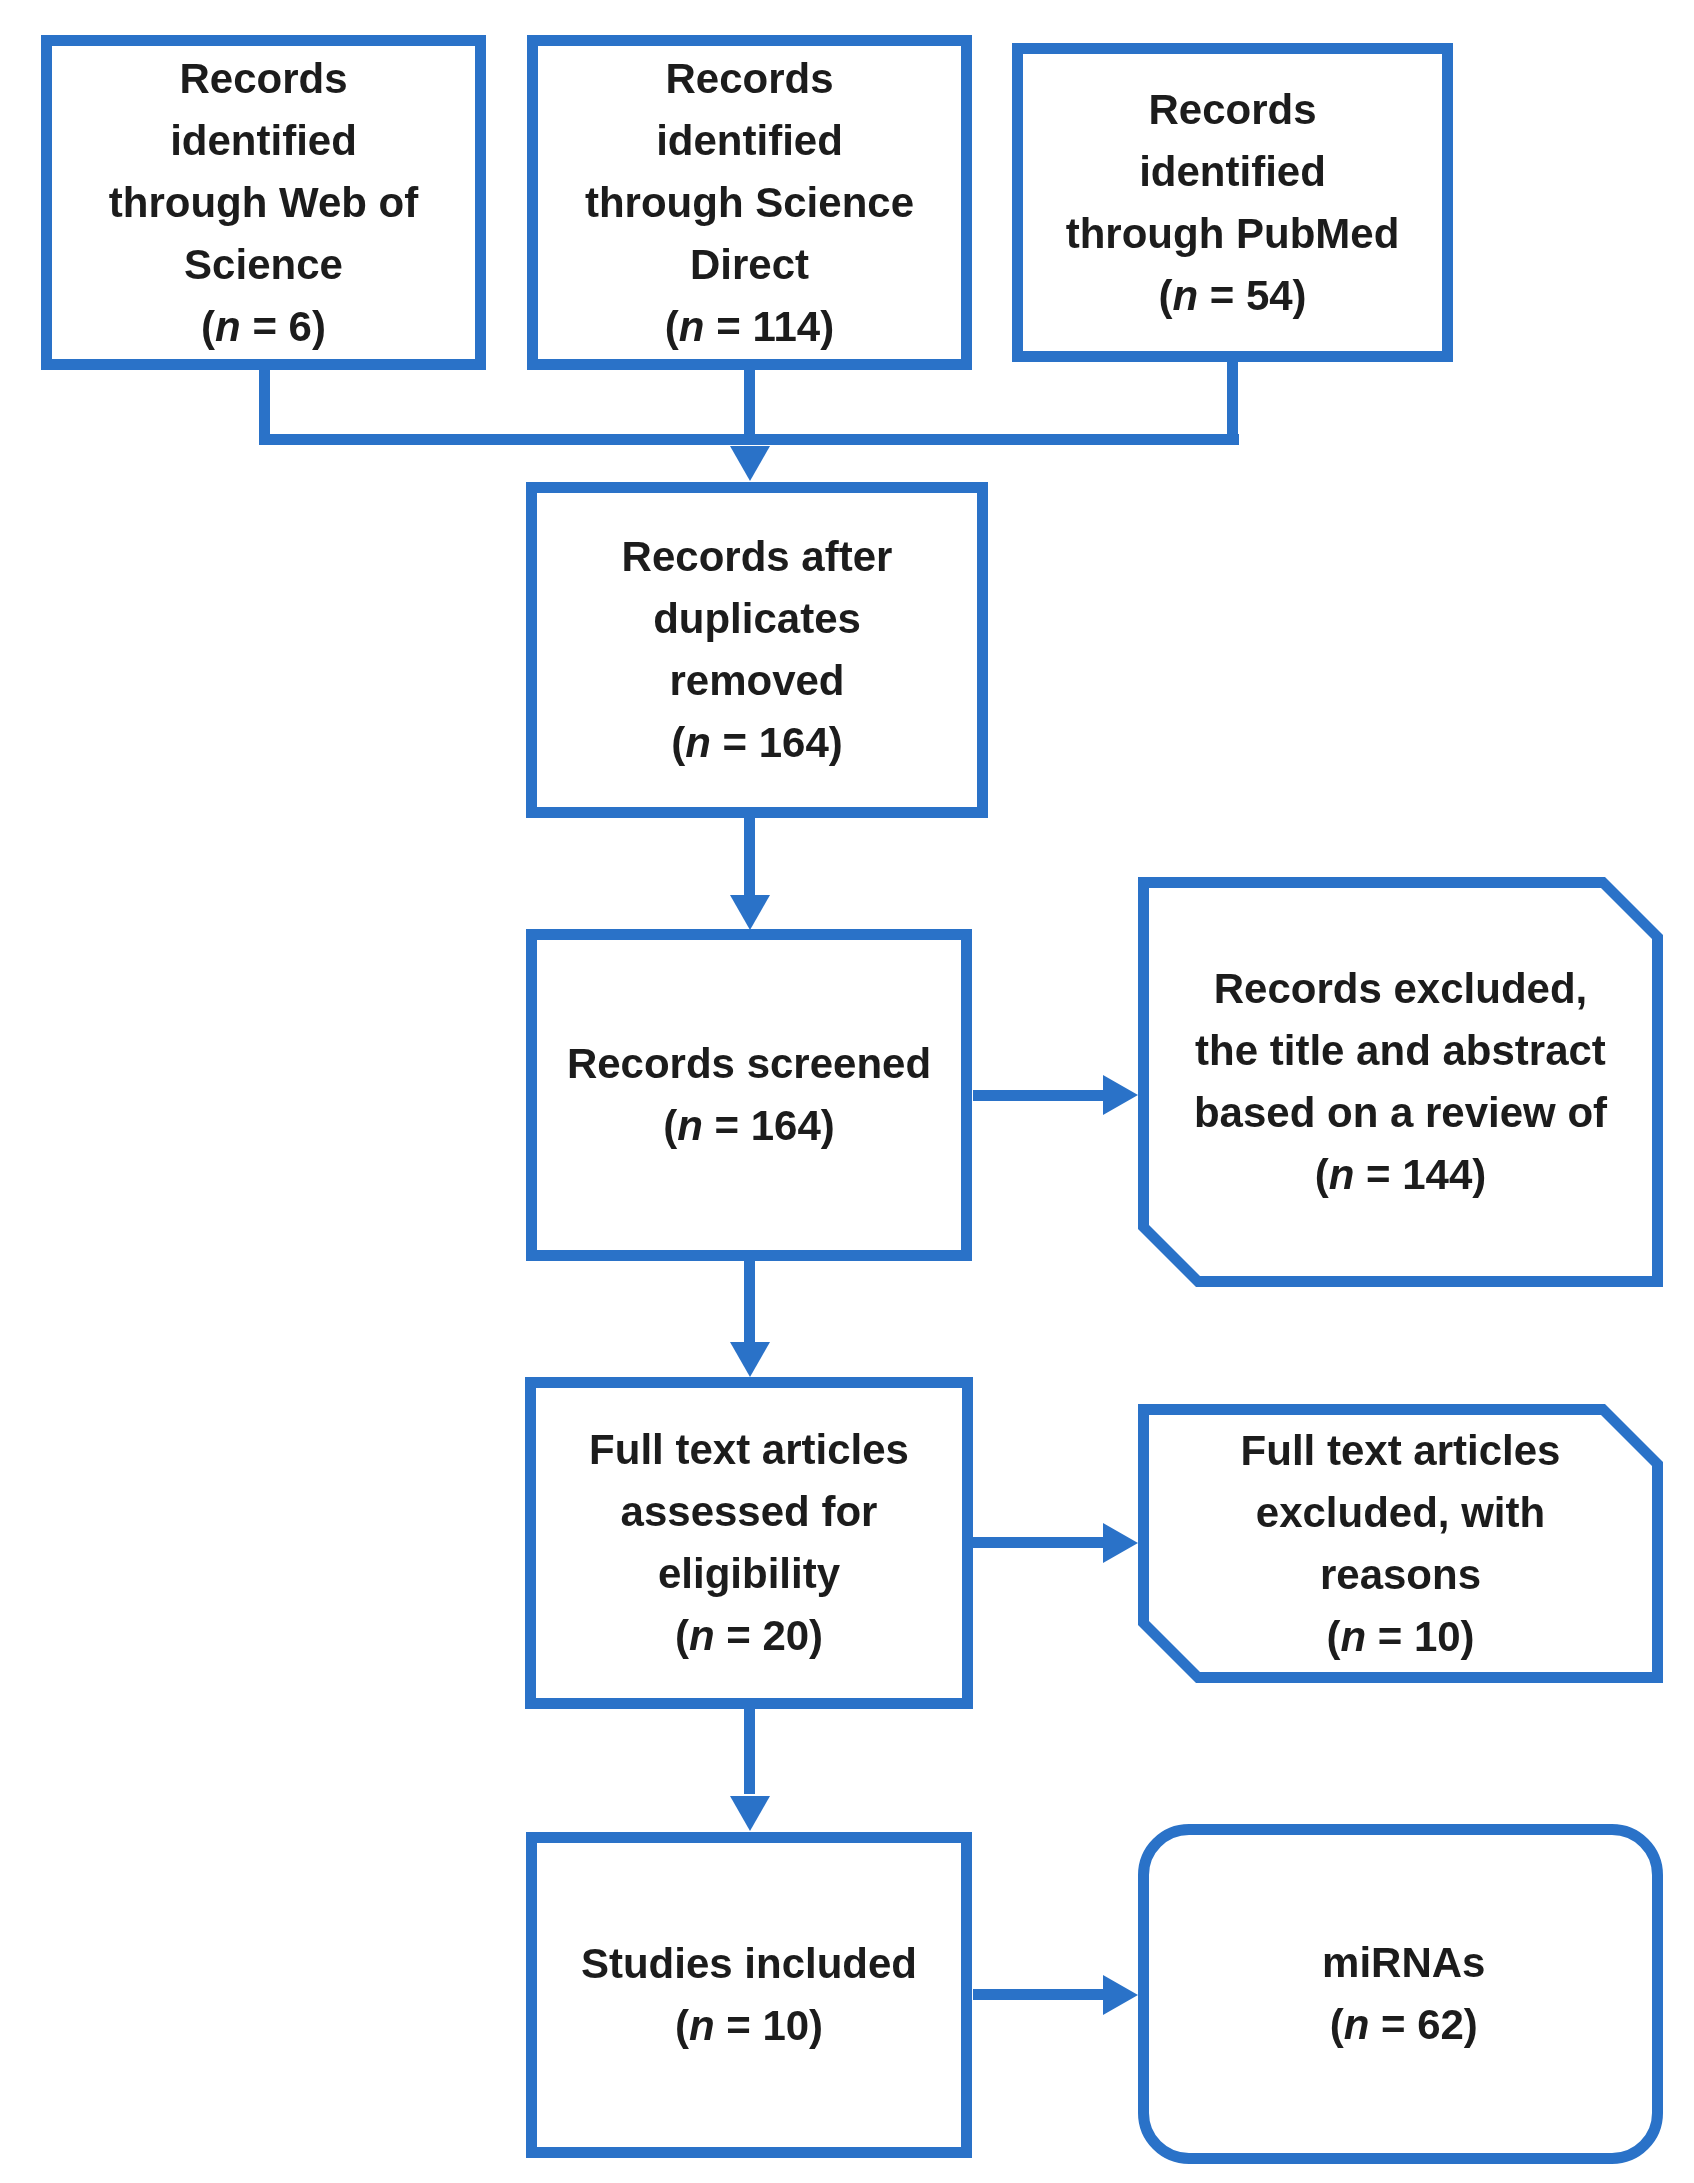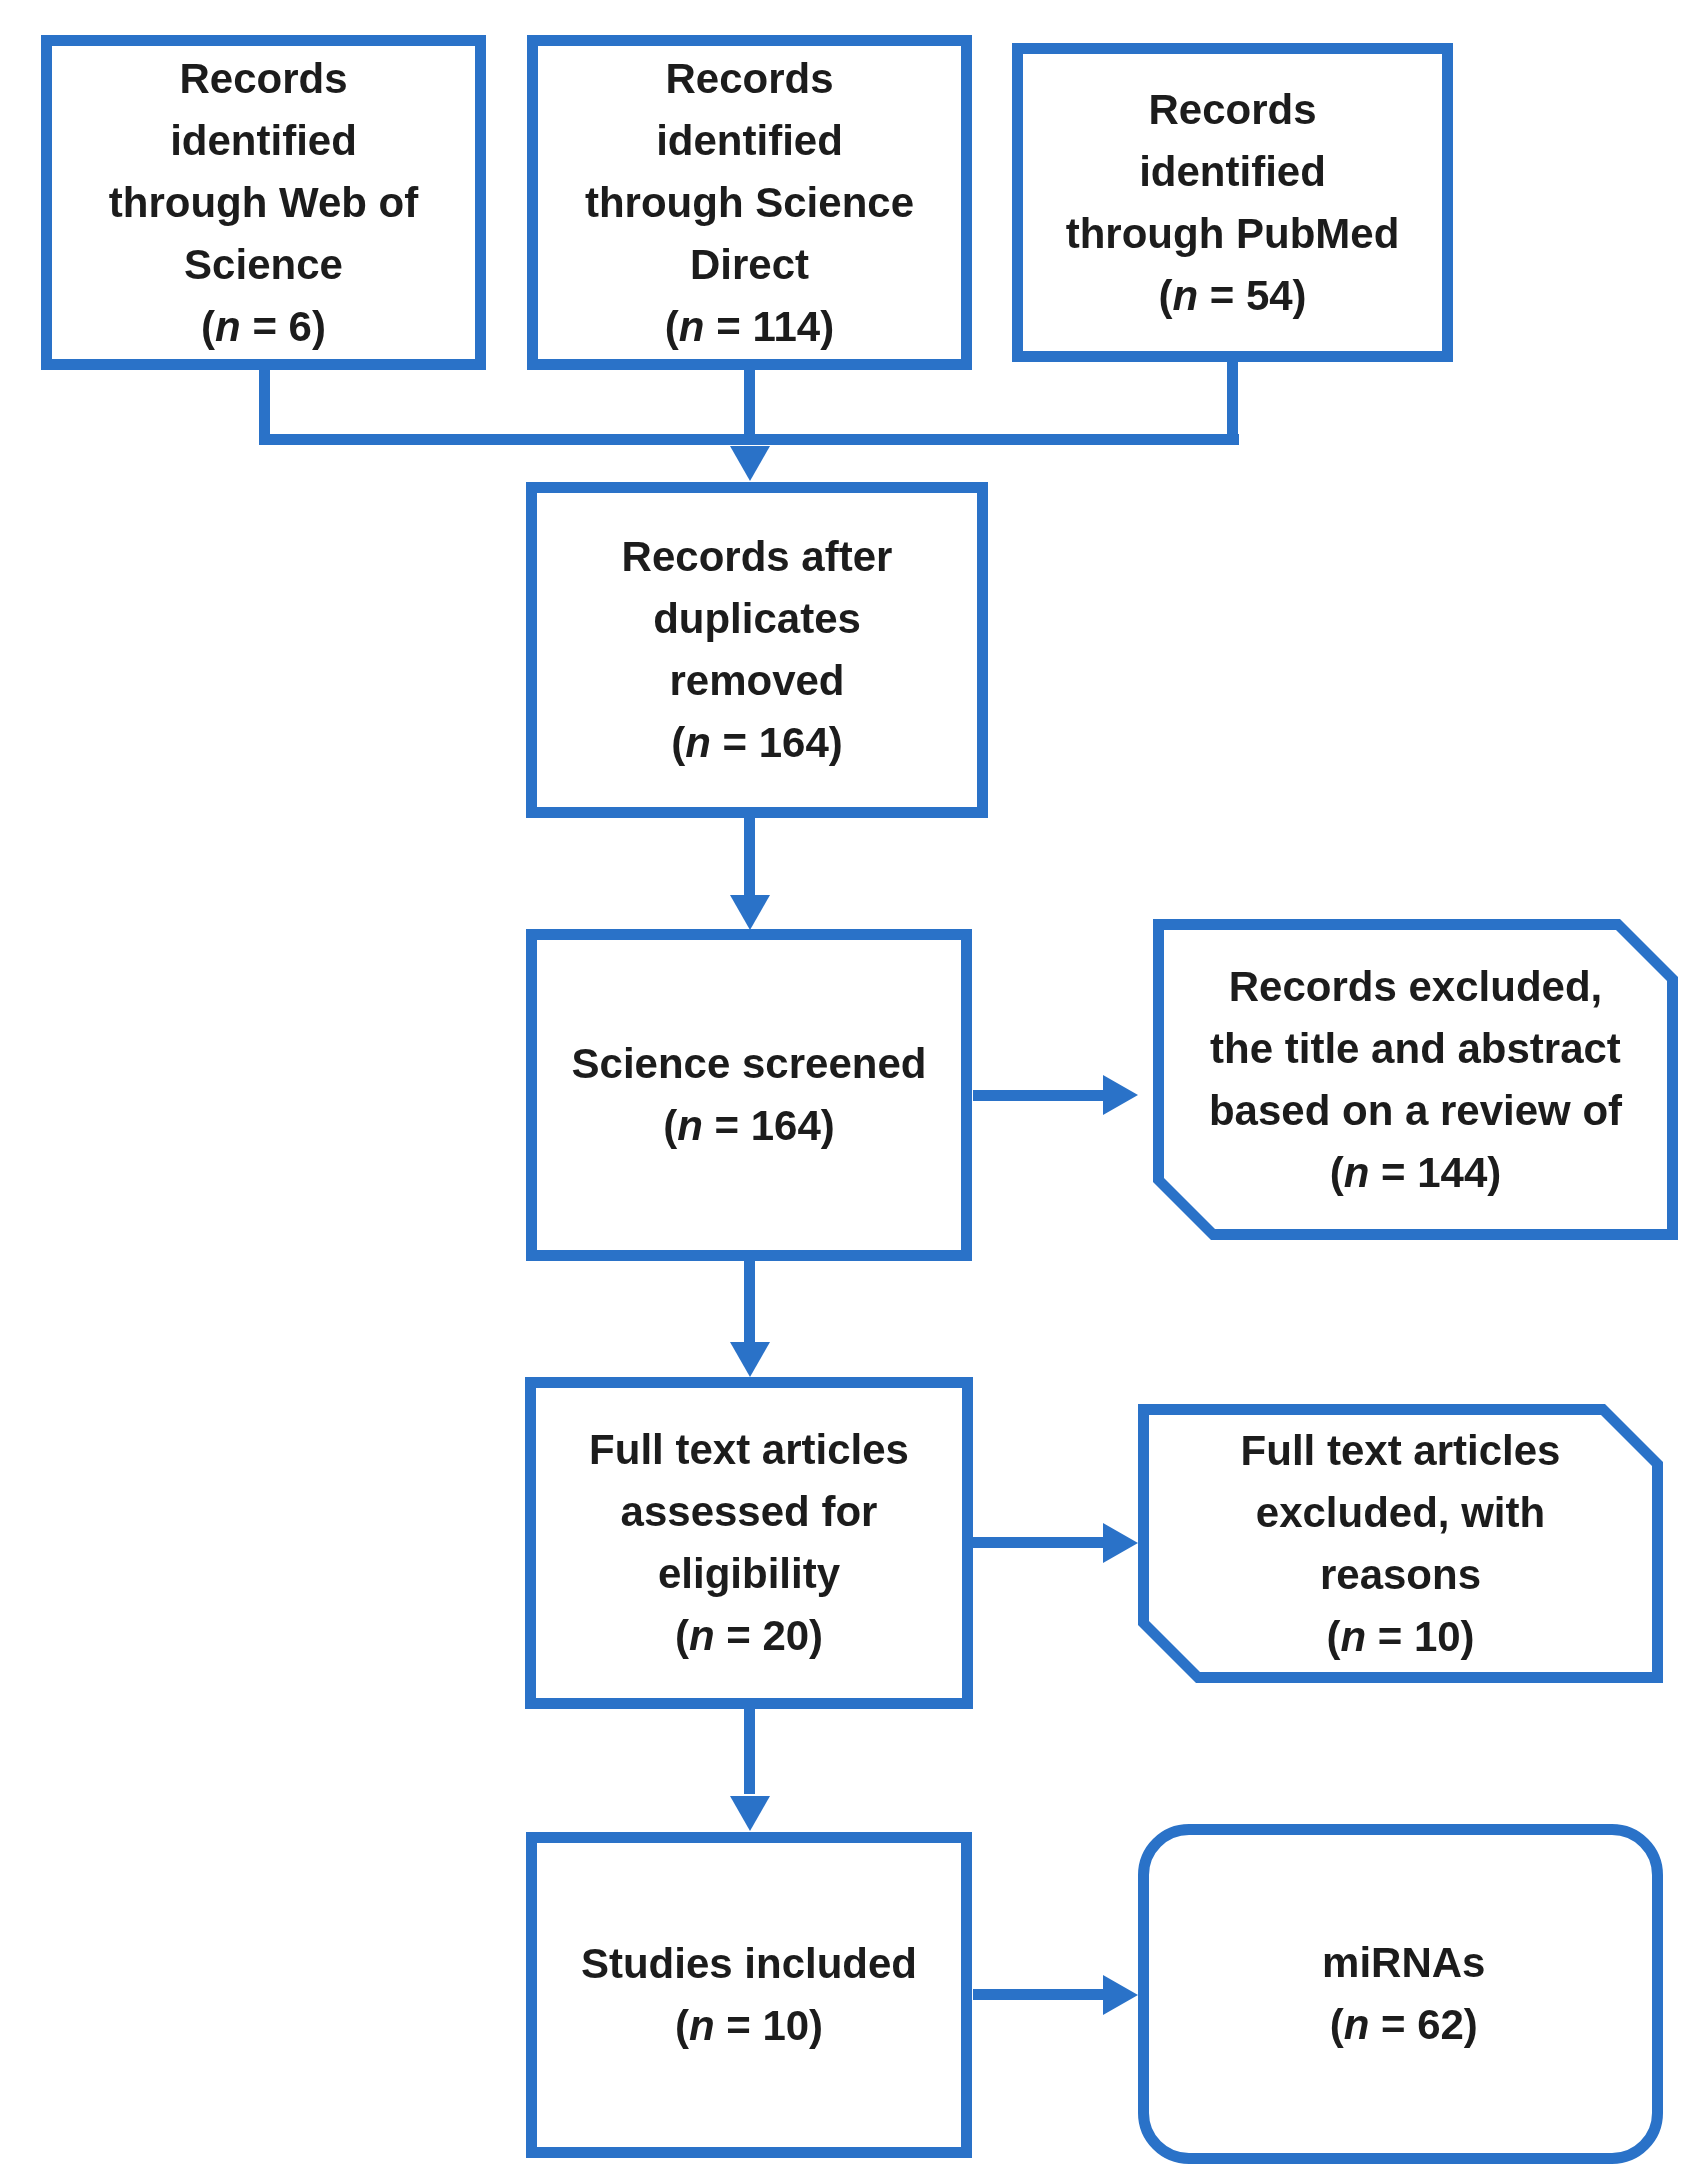--- a/index.html
+++ b/index.html
@@ -63,21 +63,21 @@
     border-left:35px solid var(--accent);
   }
   
   #b1{left:41px;top:35px;width:445px;height:335px;}
   #b2{left:527px;top:35px;width:445px;height:335px;}
   #b3{left:1012px;top:43px;width:441px;height:319px;}
   #b4{left:526px;top:482px;width:462px;height:336px;}
   #b5{left:526px;top:929px;width:446px;height:332px;}
   #b6{left:525px;top:1377px;width:448px;height:332px;}
   #b7{left:526px;top:1832px;width:446px;height:326px;}
-  #e1{left:1138px;top:919px;width:525px;height:321px;margin-left:15px;}
+  #e1{left:1138px;top:877px;width:525px;height:410px;}
   #e2{left:1138px;top:1404px;width:525px;height:279px;}
   #r1{left:1138px;top:1824px;width:525px;height:340px;padding-left:12px;}
 
   #vc1{left:259px;top:370px;width:11px;height:75px;}
   #vc2{left:744px;top:370px;width:11px;height:75px;}
   #vc3{left:1227px;top:361px;width:11px;height:83px;}
   #hline{left:259px;top:434px;width:980px;height:11px;}
   #hd0{left:730px;top:446px;}
 
   #a2s{left:744px;top:818px;width:11px;height:78px;}
@@ -130,21 +130,21 @@
       <div class="line">Records after</div>
       <div class="line">duplicates</div>
       <div class="line">removed</div>
       <div class="line">(<i>n</i> = 164)</div>
     </div>
 
   <div class="shaft" id="a2s"></div>
   <div class="head-down" id="hd2"></div>
 
   <div class="box" id="b5">
-      <div class="line">Science screened</div>
+      <div class="line">Records screened</div>
       <div class="line">(<i>n</i> = 164)</div>
     </div>
   <div class="shaft" id="h2s"></div>
   <div class="head-right" id="hr2"></div>
   <div class="notch-outer" id="e1">
     <div class="notch-inner">
         <div class="line">Records excluded,</div>
         <div class="line">the title and abstract</div>
         <div class="line">based on a review of</div>
         <div class="line">(<i>n</i> = 144)</div>

